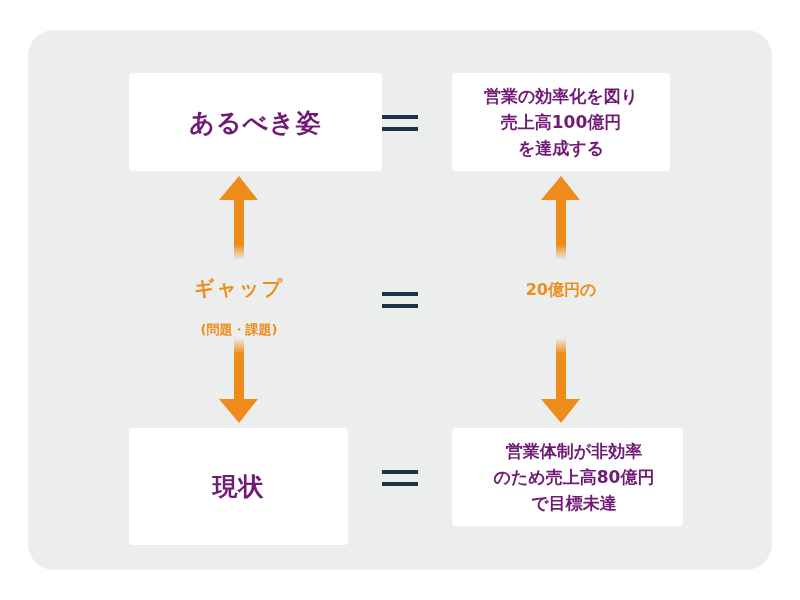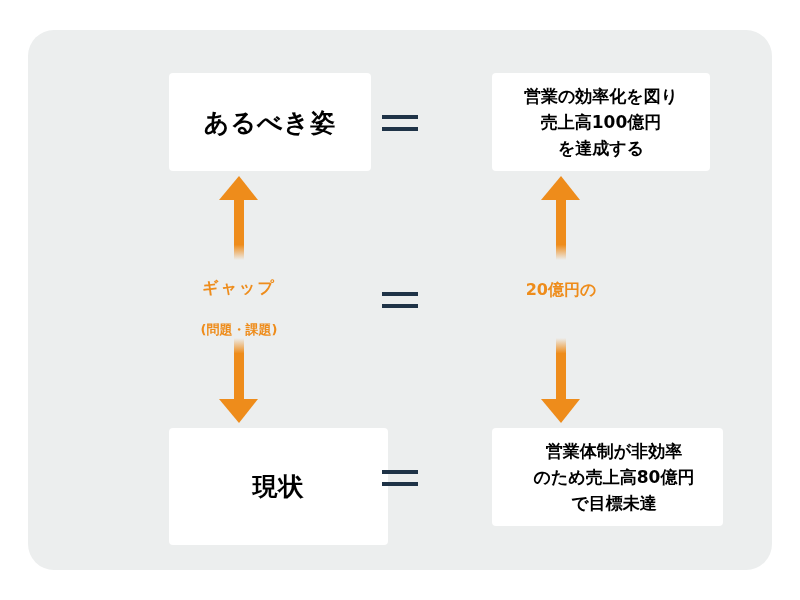--- a/index.html
+++ b/index.html
@@ -1,35 +1,35 @@
 <!DOCTYPE html>
 <html><head>
 <meta charset="utf-8">
 <style>
   html, body { margin:0; padding:0; }
   body { width:800px; height:600px; background:#ffffff; position:relative; overflow:hidden;
          font-family:"DejaVu Sans", sans-serif; }
   .panel { position:absolute; left:28px; top:30px; width:744px; height:540px; background:#eceeee; border-radius:26px; }
   .box { position:absolute; background:#ffffff; border-radius:4px; display:flex; align-items:center; justify-content:center;
-         text-align:center; color:#000000; font-weight:bold;margin-left:40px; }
+         text-align:center; color:#701a75; font-weight:bold; }
   .box.big { font-size:25px; letter-spacing:1px; }
   .box.small { font-size:17px; line-height:26px; }
   .eq { position:absolute; width:36px; height:16px; }
   .eq::before, .eq::after { content:""; position:absolute; left:0; width:36px; height:4px; background:#1f3347; }
   .eq::before { top:0; }
   .eq::after { bottom:0; }
   .arrow { position:absolute; width:40px; }
   .label { position:absolute; color:#ee8c1b; font-weight:bold; text-align:center; }
 </style>
 </head>
 <body>
 
 <div class="panel"></div>
 
-<div class="box big" style="left:129px; top:73px; width:202px; height:98px;">
+<div class="box big" style="left:129px; top:73px; width:253px; height:98px;">
   <span>あるべき姿</span>
 </div>
 <div class="eq" style="left:382px; top:115px;"></div>
 <div class="box small" style="left:452px; top:73px; width:218px; height:98px;">
   <div>
     <div>営業の効率化を図り</div>
     <div>売上高100億円</div>
     <div>を達成する</div>
   </div>
 </div>
@@ -48,21 +48,21 @@
   <defs>
     <linearGradient id="fadeDown" x1="0" y1="0" x2="0" y2="1">
       <stop offset="0" stop-color="#ee8c1b" stop-opacity="0"></stop>
       <stop offset="0.25" stop-color="#ee8c1b" stop-opacity="1"></stop>
     </linearGradient>
   </defs>
   <rect x="15" y="0" width="10" height="62" fill="url(#fadeDown)"></rect>
   <polygon points="0,61 39,61 20,85" fill="#ee8c1b"></polygon>
 </svg>
 <div class="label" style="left:179px; top:277px; width:120px;">
-  <div style="font-size:16px; letter-spacing:2px; line-height:22px;">ギャップ</div>
+  <div style="font-size:20px; letter-spacing:2px; line-height:22px;">ギャップ</div>
   <div style="font-size:13px; line-height:18px;margin-top:22px;">(問題・課題)</div>
 </div>
 
 <div class="eq" style="left:382px; top:292px;"></div>
 
 <svg class="arrow" style="left:541px; top:176px;" width="40" height="84" viewBox="0 0 40 84">
   <polygon points="20,0 39,24 0,24" fill="#ee8c1b"></polygon>
   <rect x="15" y="23" width="10" height="61" fill="url(#fadeUp)"></rect>
 </svg>
 <svg class="arrow" style="left:541px; top:338px;" width="40" height="85" viewBox="0 0 40 85">

